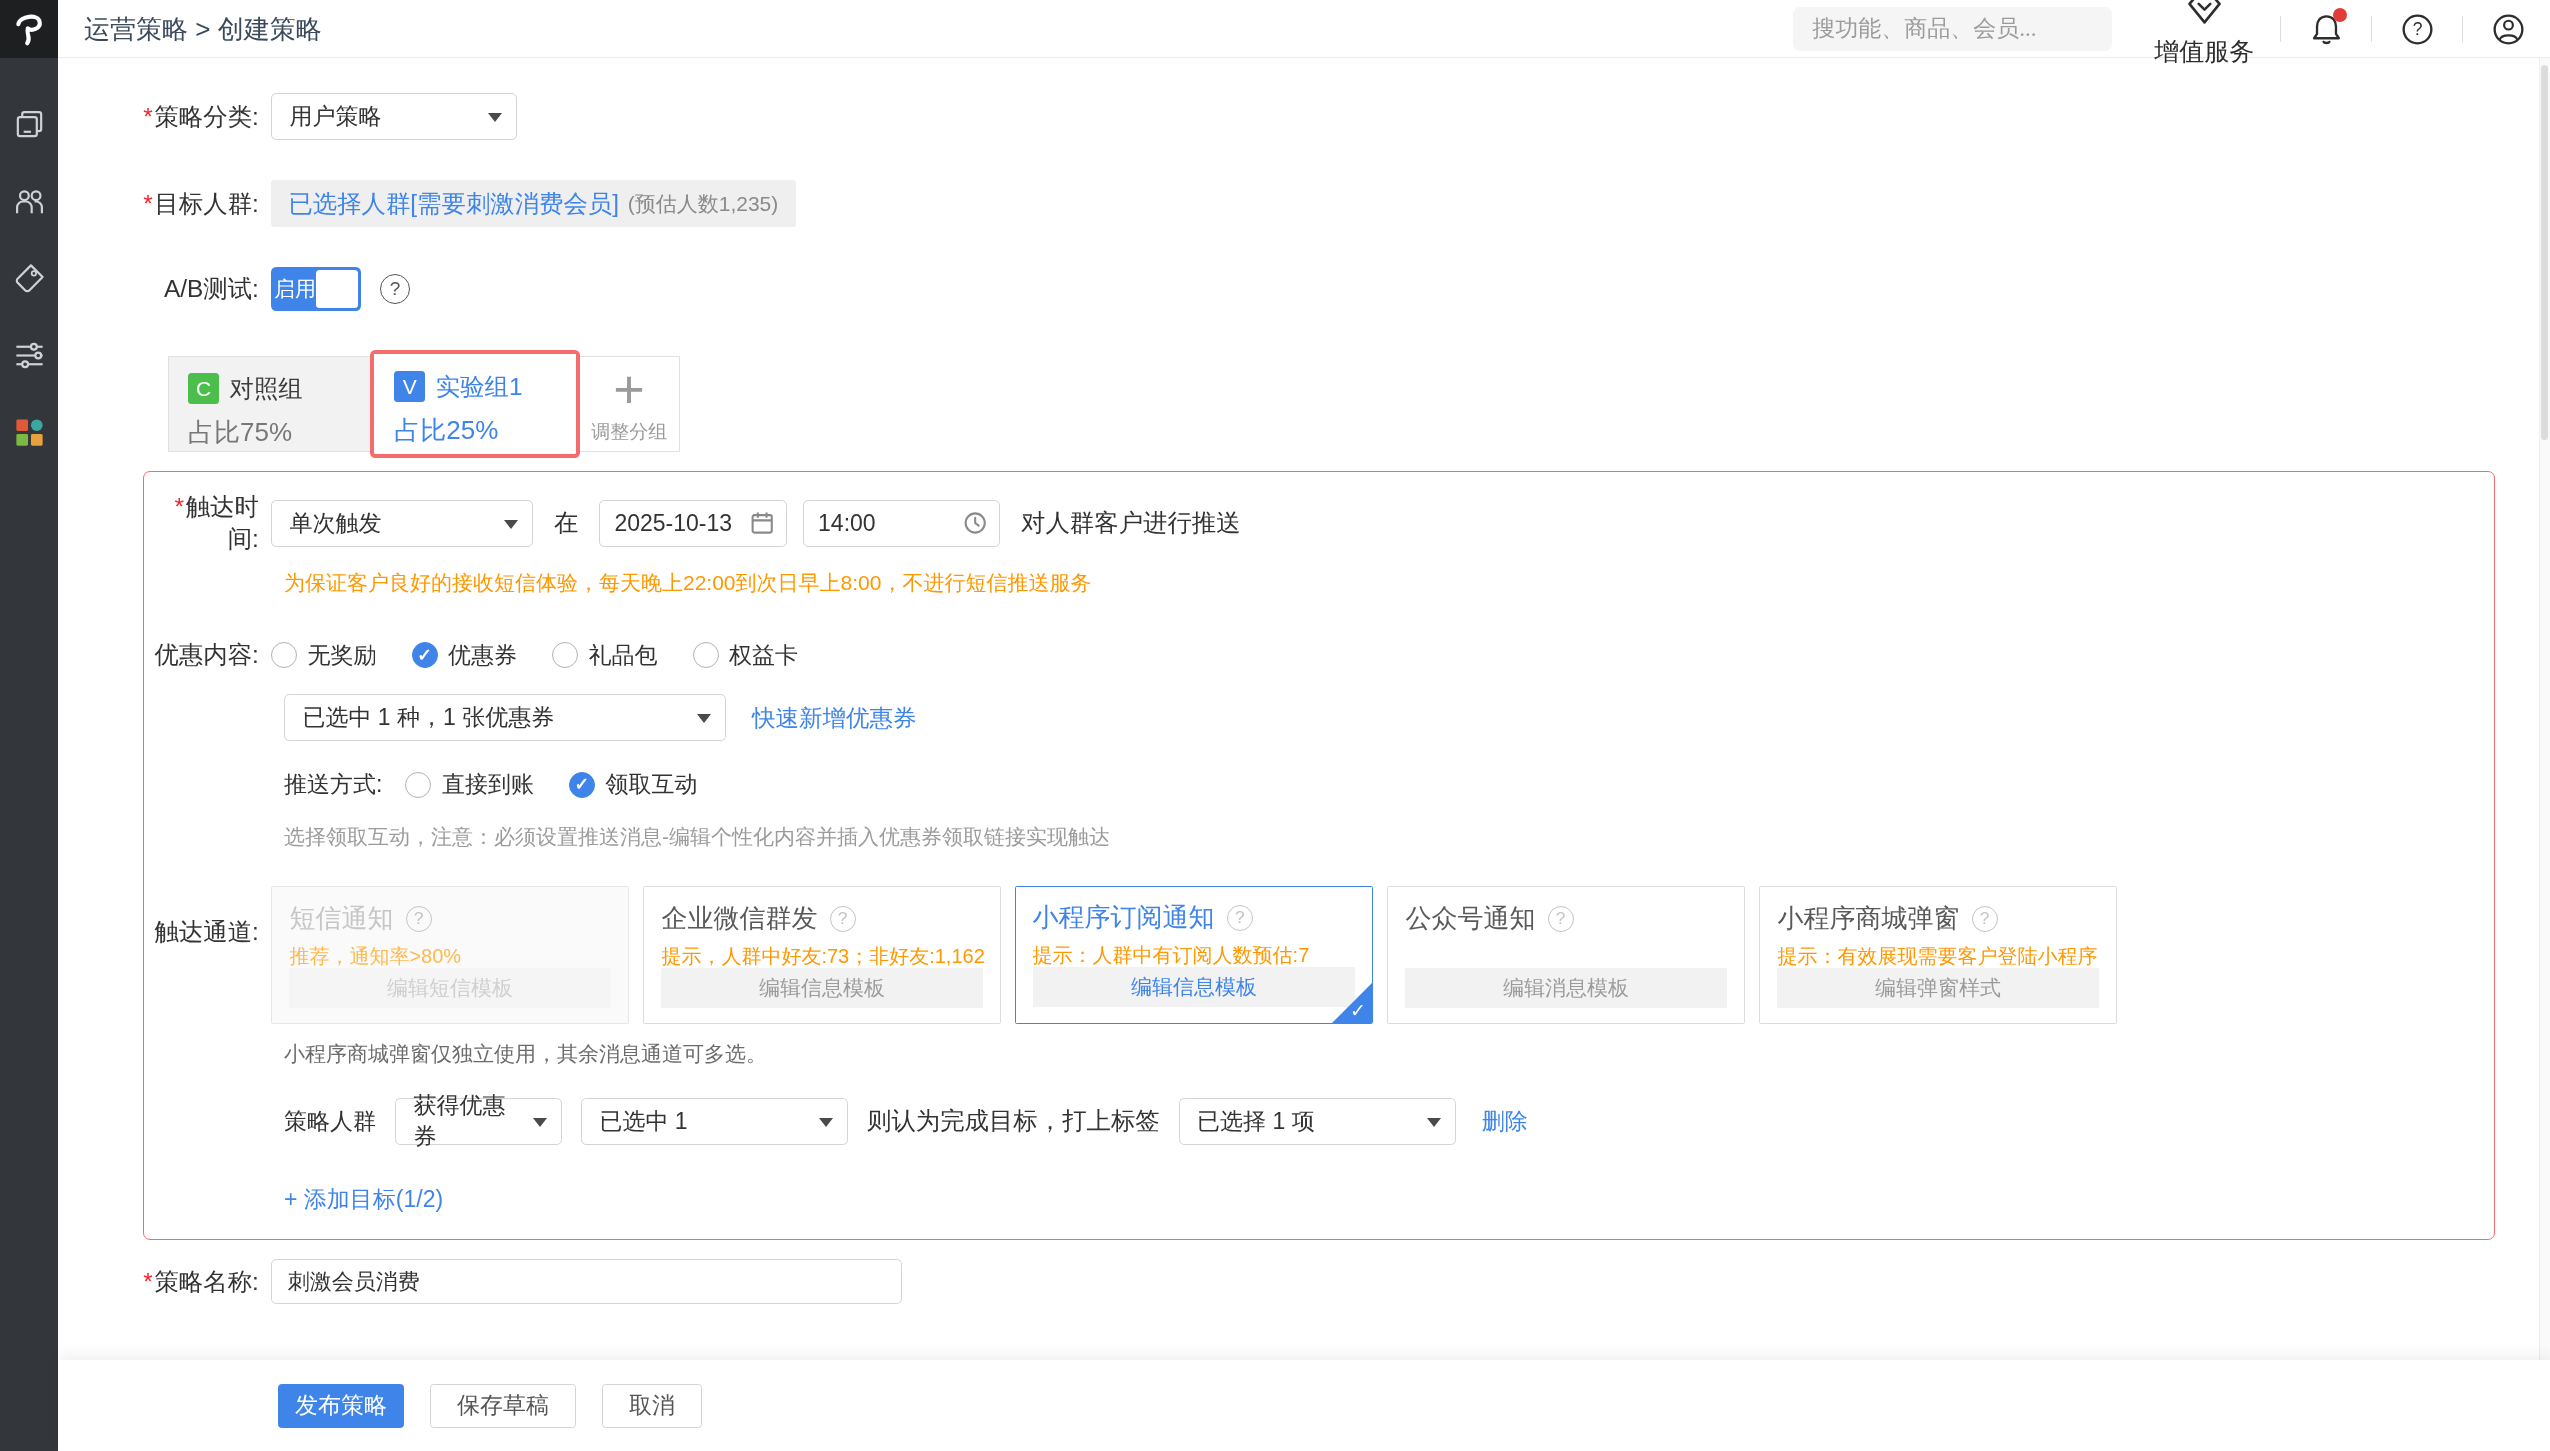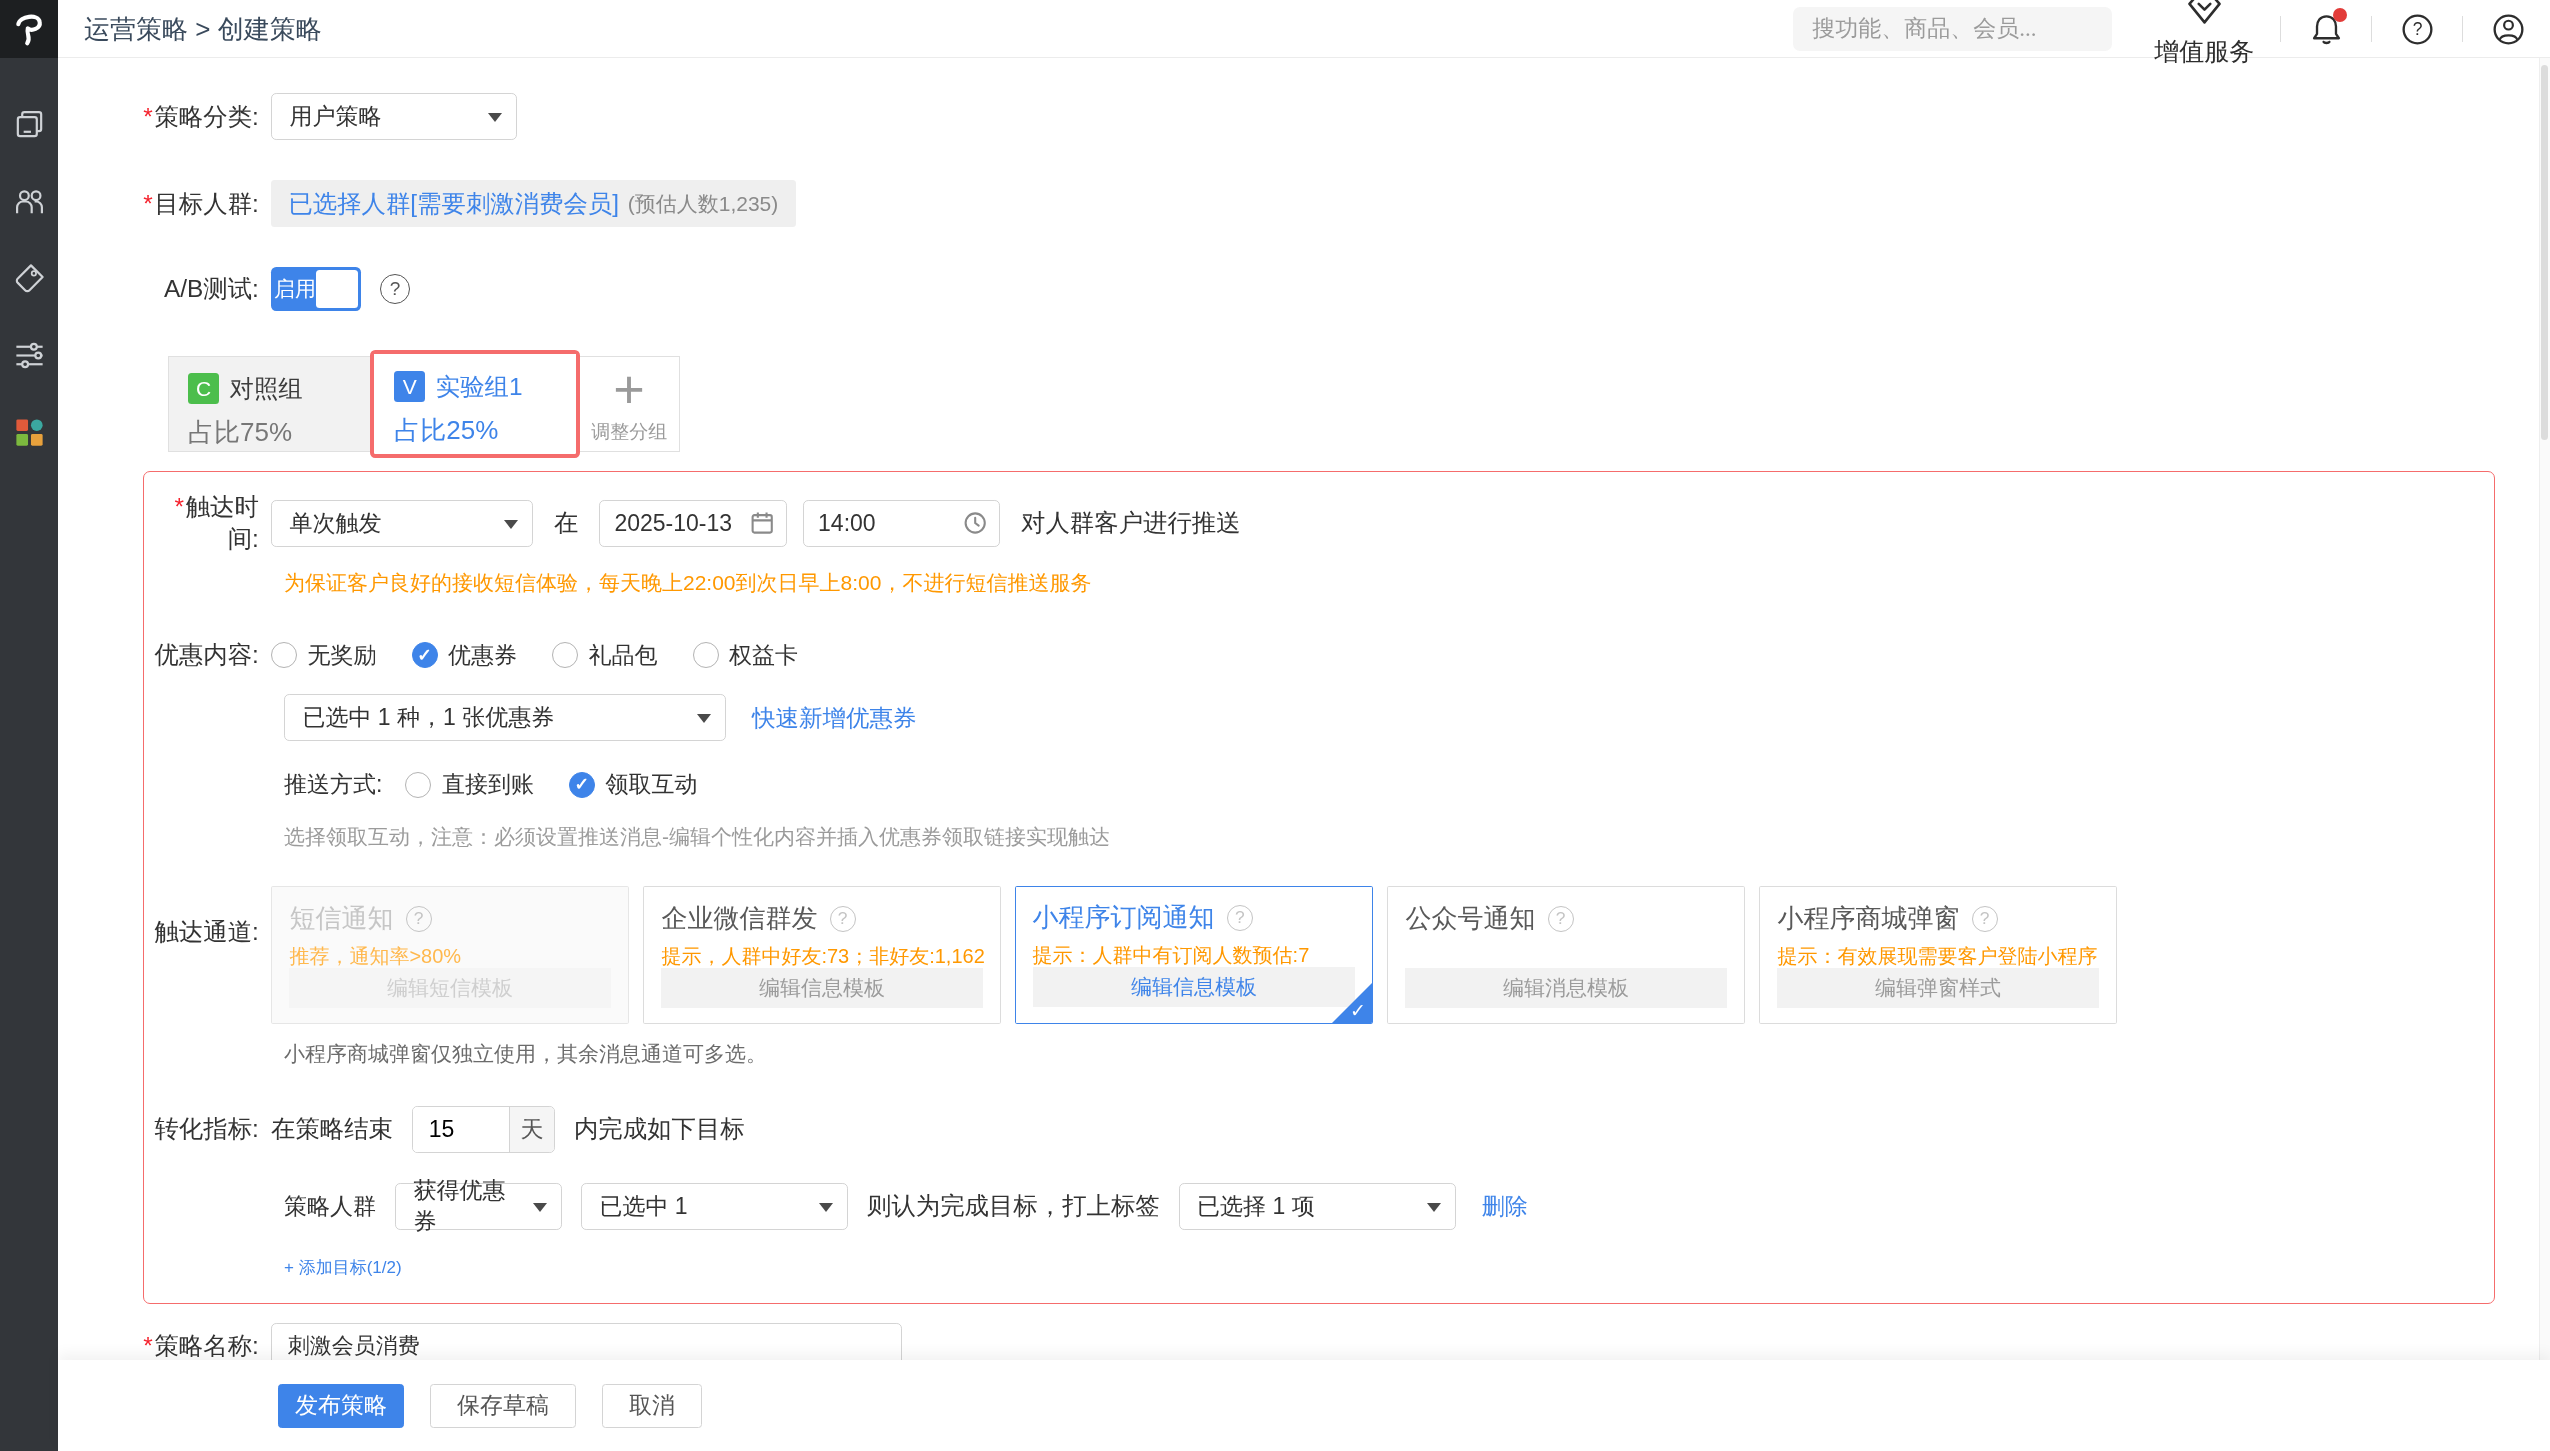--- a/index.html
+++ b/index.html
@@ -119,21 +119,21 @@
   .corner-check span { position:absolute; left:-23px; top:17.4px; color:#fff; font-size:19px; }
   .channels-note { font-size:21px; color:#6b6b6b; margin:15.7px 0 0 140px; }
 
   
   .days-group { display:flex; height:47px; border:0.9px solid #d4d4d4; border-radius:5.2px; overflow:hidden; }
   .days-group input { width:96px; border:none; outline:none; font-size:23px; padding:0 15.7px;
     font-family:"Liberation Sans", sans-serif; }
   .days-addon { width:45px; background:#f5f5f5; border-left:0.9px solid #d4d4d4; display:flex;
     align-items:center; justify-content:center; font-size:23px; color:#555; }
   .goal-row { display:flex; align-items:center; margin-top:30px; gap:19px; }
-  .add-goal { font-size:17px; margin:26px 0 0 140px; display:inline-block; }
+  .add-goal { font-size:23px; margin:39px 0 0 140px; display:inline-block; }
 
   
   .name-input { width:631px; height:45px; border:0.9px solid #d4d4d4; border-radius:5.2px; font-size:22px;
     padding:0 15.7px; outline:none; color:#333; font-family:"Liberation Sans", sans-serif; }
   .footer { position:absolute; left:58px; bottom:0; width:2493px; height:91px; background:#fff;
     box-shadow:0 -7px 12.2px rgba(0,0,0,0.05); display:flex; align-items:center; padding-left:220px; gap:26px; z-index:6; }
   .btn { height:44px; border-radius:3.5px; font-size:23px; display:flex; align-items:center;
     justify-content:center; cursor:pointer; }
   .btn.primary { background:#3e84e9; color:#fff; width:126px; border:0.9px solid #3e84e9; }
   .btn.ghost { background:#fff; color:#555; border:0.9px solid #d4d4d4; padding:0 26px; }
@@ -418,29 +418,20 @@
           </div>
           <div class="ch-tip">提示：有效展现需要客户登陆小程序</div>
           <div class="ch-btn">编辑弹窗样式</div>
         </div>
 
       </div>
     </div>
     <div class="channels-note">小程序商城弹窗仅独立使用，其余消息通道可多选。</div>
 
     
-    <div class="box-row" style="margin-top:38px;">
-      <div class="row-label">转化指标:</div>
-      <span class="inline-text">在策略结束</span>
-      <div class="days-group" style="margin:0 19px;">
-        <input type="text" value="15" style="">
-        <span class="days-addon">天</span>
-      </div>
-      <span class="inline-text">内完成如下目标</span>
-    </div>
 
     
     <div class="goal-row indent">
       <span class="inline-text" style="font-size:23px;">策略人群</span>
       <div class="select" style="width:167px;">
         <span>获得优惠券</span>
         <span class="arrow"></span>
       </div>
       <div class="select" style="width:267px;">
         <span>已选中 1</span>

